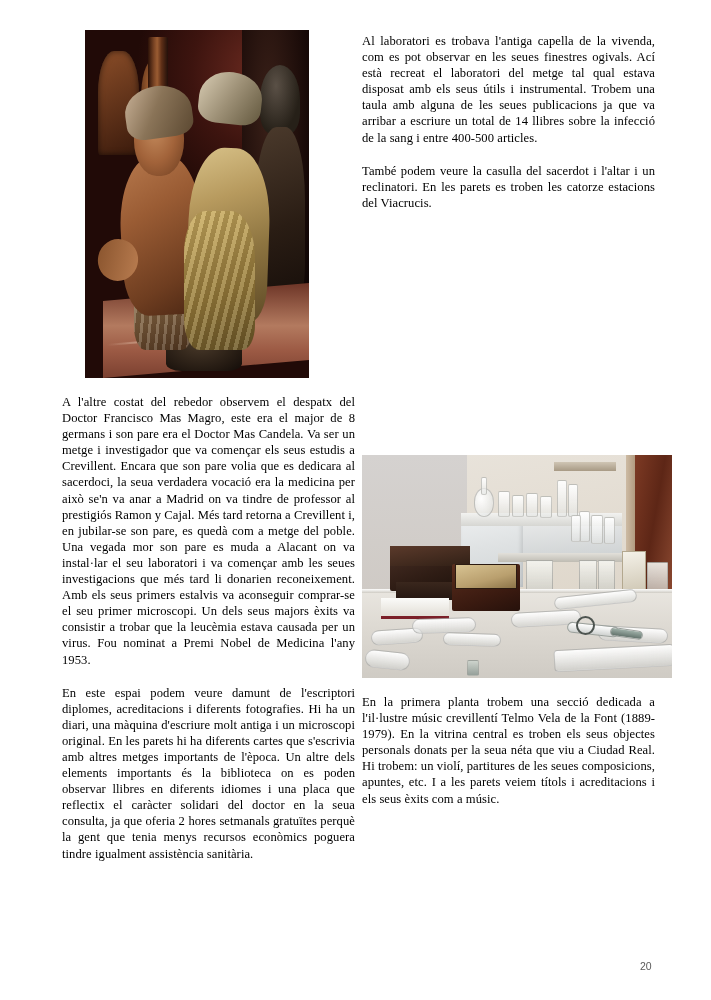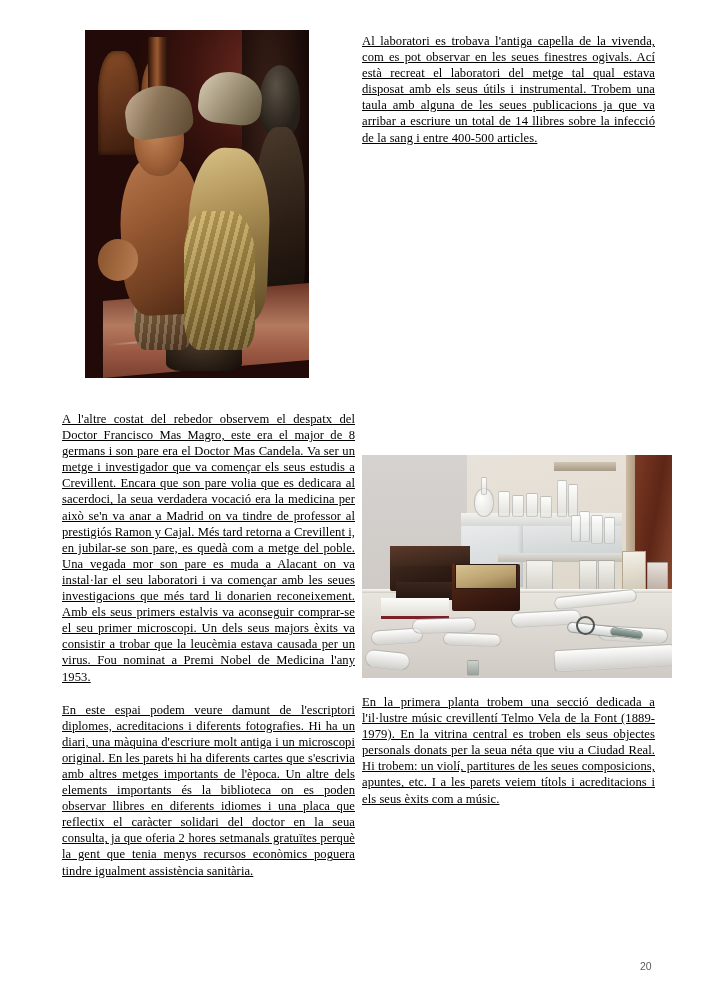--- a/index.html
+++ b/index.html
@@ -21,21 +21,20 @@
     left: 0; top: 0;
     width: 711px;
     height: 1000px;
     background: #ffffff;
   }
 
   
   .col {
     position: absolute;
     width: 293px;
-    text-decoration: underline;
   }
   .col-left  { left: 62px;  top: 27px; }
   .col-right { left: 362px; top: 27px; }
 
   .para {
     font-size: 12.6px;
     line-height: 16.1px;
     text-align: justify;
     text-justify: inter-word;
     margin: 0 0 17px 0;
@@ -338,27 +337,28 @@
       <div class="st-male-arm shape"></div>
       <div class="st-male-head shape"></div>
       <div class="st-male-hair shape"></div>
       <div class="st-female-torso shape"></div>
       <div class="st-drape shape"></div>
       <div class="st-female-head shape"></div>
       <div class="st-female-hair shape"></div>
     </div>
   </div>
 
-  <div class="col col-left" style="top:411px;">
+  <div class="col col-left" style="top:394px;">
     <p class="para">A l'altre costat del rebedor observem el despatx del Doctor Francisco Mas Magro, este era el major de 8 germans i son pare era el Doctor Mas Candela. Va ser un metge i investigador que va començar els seus estudis a Crevillent. Encara que son pare volia que es dedicara al sacerdoci, la seua verdadera vocació era la medicina per això se'n va anar a Madrid on va tindre de professor al prestigiós Ramon y Cajal. Més tard retorna a Crevillent i, en jubilar-se son pare, es quedà com a metge del poble. Una vegada mor son pare es muda a Alacant on va instal·lar el seu laboratori i va començar amb les seues investigacions que més tard li donarien reconeixement. Amb els seus primers estalvis va aconseguir comprar-se el seu primer microscopi. Un dels seus majors èxits va consistir a trobar que la leucèmia estava causada per un virus. Fou nominat a Premi Nobel de Medicina l'any 1953.</p>
     <p class="para">En este espai podem veure damunt de l'escriptori diplomes, acreditacions i diferents fotografies. Hi ha un diari, una màquina d'escriure molt antiga i un microscopi original. En les parets hi ha diferents cartes que s'escrivia amb altres metges importants de l'època. Un altre dels elements importants és la biblioteca on es poden observar llibres en diferents idiomes i una placa que reflectix el caràcter solidari del doctor en la seua consulta, ja que oferia 2 hores setmanals gratuïtes perquè la gent que tenia menys recursos econòmics poguera tindre igualment assistència sanitària.</p>
   </div>
 
   <div class="col col-right" style="top:33px;">
     <p class="para">Al laboratori es trobava l'antiga capella de la vivenda, com es pot observar en les seues finestres ogivals. Ací està recreat el laboratori del metge tal qual estava disposat amb els seus útils i instrumental. Trobem una taula amb alguna de les seues publicacions ja que va arribar a escriure un total de 14 llibres sobre la infecció de la sang i entre 400-500 articles.</p>
+    <p class="para">També podem veure la casulla del sacerdot i l'altar i un reclinatori. En les parets es troben les catorze estacions del Viacrucis.</p>
   </div>
 
   <div class="figure fig-lab">
     <div class="fig-inner">
       <div class="lb-wall shape"></div>
       <div class="lb-wall-left shape"></div>
       <div class="lb-wood-right shape"></div>
       <div class="lb-wood-strip shape"></div>
       <div class="lb-header-shelf shape"></div>
 

